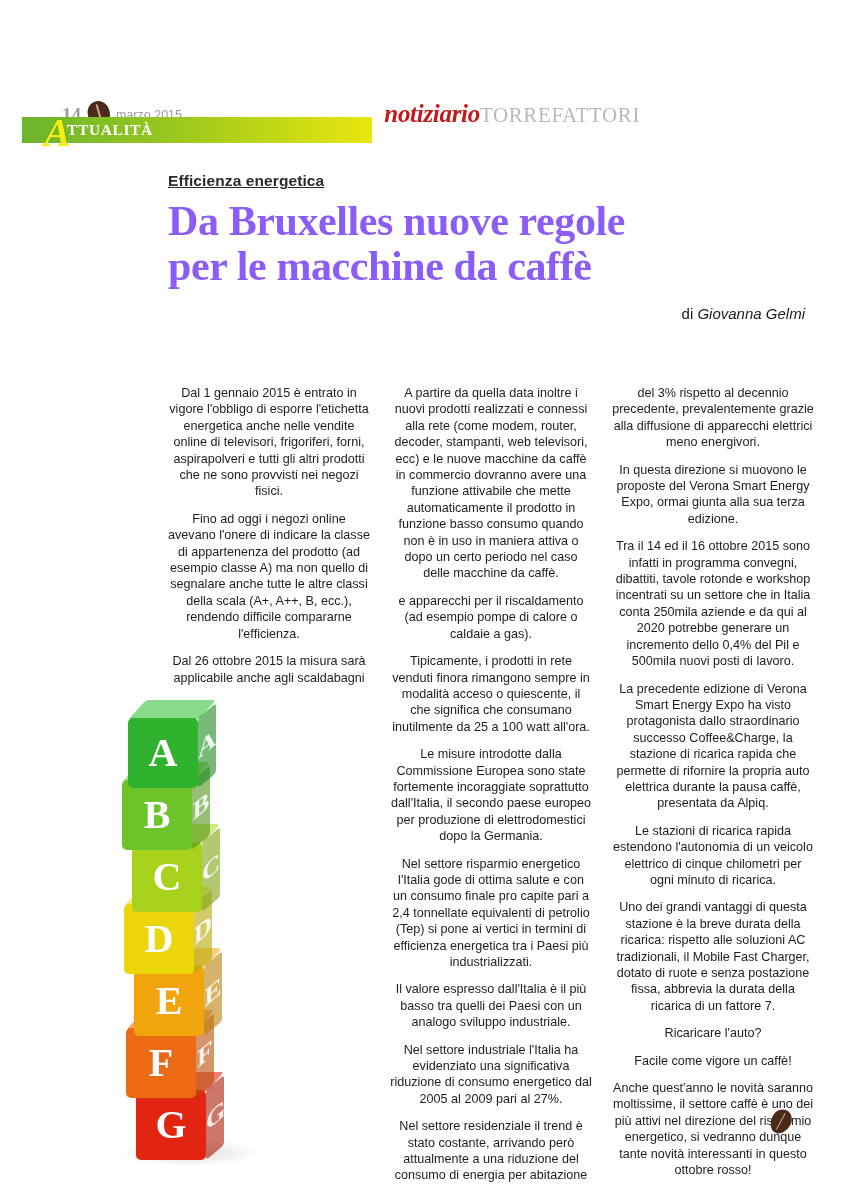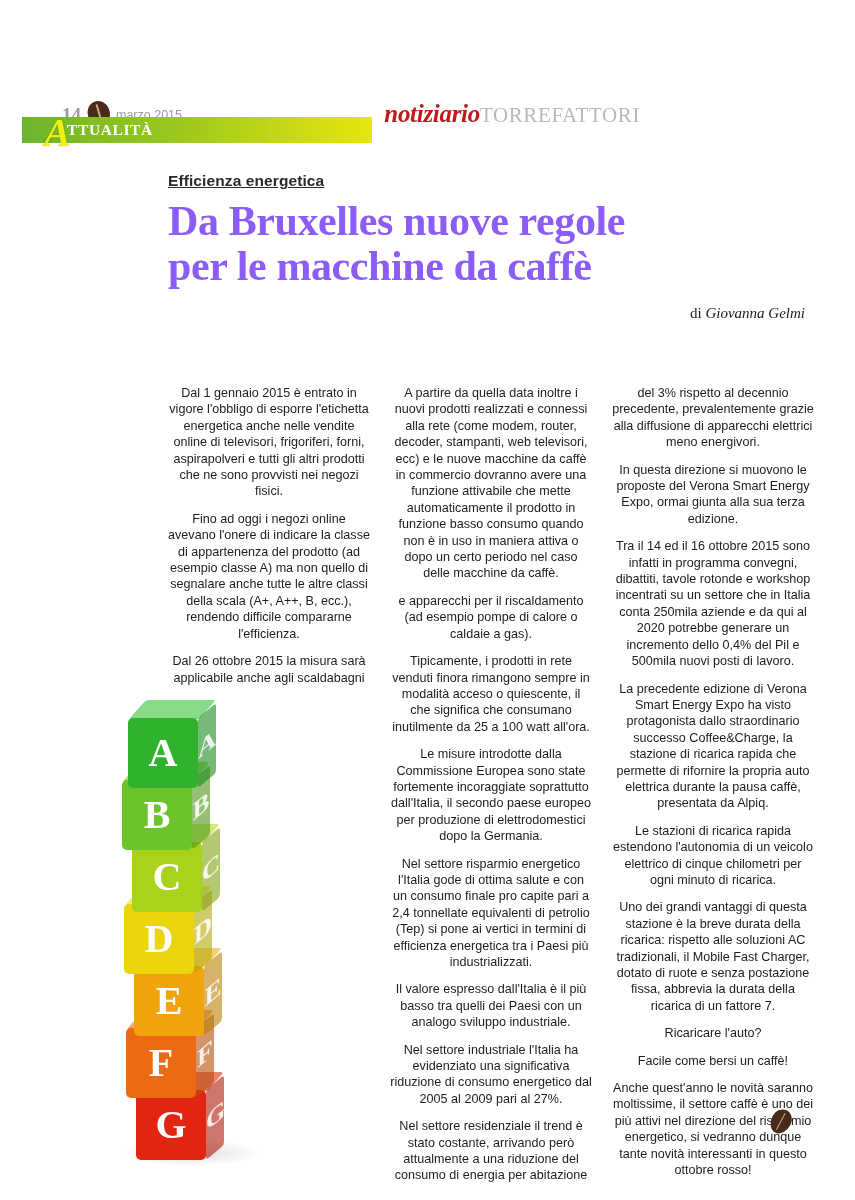--- a/index.html
+++ b/index.html
@@ -133,21 +133,21 @@
     font-family: "Liberation Serif", serif;
     font-size: 16.5px;
     font-weight: bold;
     color: #1c1c1c;
     letter-spacing: -0.1px;
   }
   .byline {
     margin-top: 16px;
     text-align: right;
     padding-right: 8px;
-    font-family: Liberation Serif, serif;
+    font-family: Liberation Sans, sans-serif;
     font-size: 15px;
     color: #1c1c1c;
   }
   .byline .di { font-style: normal; }
   .byline .name { font-style: italic; }
 
   
   .columns {
     position: absolute;
     left: 168px; top: 385px;
@@ -306,21 +306,21 @@
       <p>Nel settore residenziale il trend è stato costante, arrivando però attualmente a una riduzione del consumo di energia per abitazione</p>
     </div>
     <div class="col col-3">
       <p>del 3% rispetto al decennio precedente, prevalentemente grazie alla diffusione di apparecchi elettrici meno energivori.</p>
       <p>In questa direzione si muovono le proposte del Verona Smart Energy Expo, ormai giunta alla sua terza edizione.</p>
       <p>Tra il 14 ed il 16 ottobre 2015 sono infatti in programma convegni, dibattiti, tavole rotonde e workshop incentrati su un settore che in Italia conta 250mila aziende e da qui al 2020 potrebbe generare un incremento dello 0,4% del Pil e 500mila nuovi posti di lavoro.</p>
       <p>La precedente edizione di Verona Smart Energy Expo ha visto protagonista dallo straordinario successo Coffee&amp;Charge, la stazione di ricarica rapida che permette di rifornire la propria auto elettrica durante la pausa caffè, presentata da Alpiq.</p>
       <p>Le stazioni di ricarica rapida estendono l'autonomia di un veicolo elettrico di cinque chilometri per ogni minuto di ricarica.</p>
       <p>Uno dei grandi vantaggi di questa stazione è la breve durata della ricarica: rispetto alle soluzioni AC tradizionali, il Mobile Fast Charger, dotato di ruote e senza postazione fissa, abbrevia la durata della ricarica di un fattore 7.</p>
       <p>Ricaricare l'auto?</p>
-      <p>Facile come bersi un caffè!</p>
+      <p>Facile come vigore un caffè!</p>
       <p>Anche quest'anno le novità saranno moltissime, il settore caffè è uno dei più attivi nel direzione del risparmio energetico, si vedranno dunque tante novità interessanti in questo ottobre rosso!</p>
     </div>
   </div>
 
   <div class="cubes" id="cubes">
     <div class="cube-shadow"></div>
   <div class="cube" style="left: 10px; top: 0px; z-index: 20;">
         <div class="face-top" style="background: rgb(111, 211, 111);"></div>
         <div class="face-side" style="background: rgb(29, 138, 29);"></div>
         <div class="face-front" style="background: rgb(47, 179, 47);"></div>

